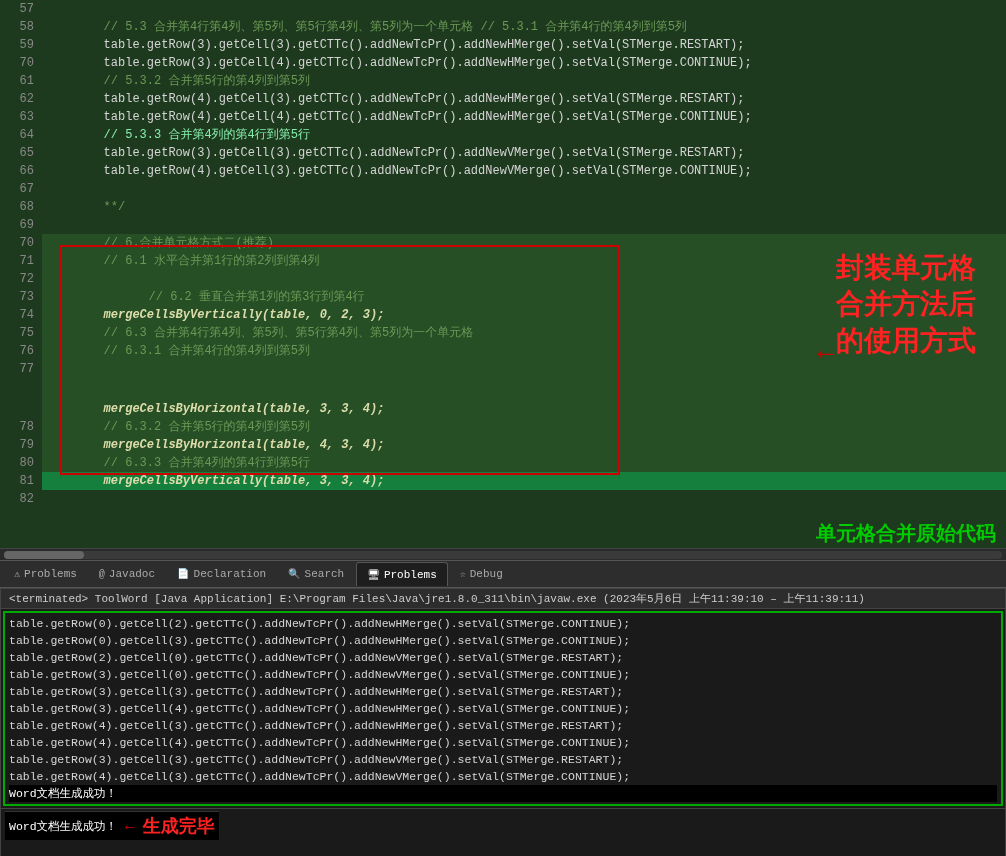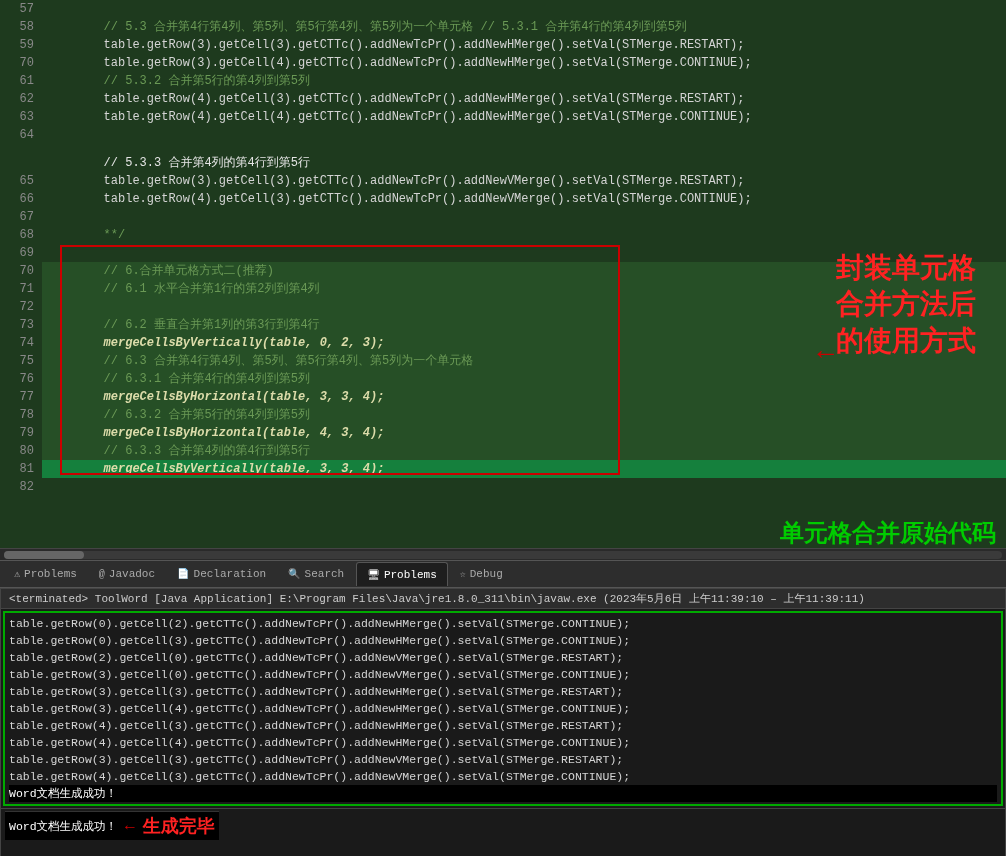--- a/index.html
+++ b/index.html
@@ -86,23 +86,23 @@
       font-size: 28px;
       font-weight: bold;
     }
 
     
     .bottom-right-annotation {
       position: absolute;
       bottom: 0px;
       right: 10px;
       color: #00cc00;
-      font-size: 24px;
+      font-size: 20px;
       font-weight: bold;
-      font-family: Liberation Sans, sans-serif;
+      font-family: Liberation Mono, monospace;
       line-height: 1.3;
     }
 
     
     .editor-scrollbar {
       background: #2a2a2a;
       height: 12px;
       width: 100%;
       border-top: 1px solid #444;
       display: flex;
@@ -253,21 +253,21 @@
       <div class="code-line">
         <span class="line-num">62</span>
         <span class="line-content" style="color: rgb(212, 212, 212);">        table.getRow(4).getCell(3).getCTTc().addNewTcPr().addNewHMerge().setVal(STMerge.RESTART);</span>
       </div>
       <div class="code-line">
         <span class="line-num">63</span>
         <span class="line-content" style="color: rgb(212, 212, 212);">        table.getRow(4).getCell(4).getCTTc().addNewTcPr().addNewHMerge().setVal(STMerge.CONTINUE);</span>
       </div>
       <div class="code-line">
         <span class="line-num">64</span>
-        <span class="line-content comment" style="color: #e5e5e5; margin-top: 28px;">        // 5.3.3 合并第4列的第4行到第5行</span>
+        <span class="line-content comment" style="color: #86efac;">        // 5.3.3 合并第4列的第4行到第5行</span>
       </div>
       <div class="code-line">
         <span class="line-num">65</span>
         <span class="line-content" style="color: rgb(212, 212, 212);">        table.getRow(3).getCell(3).getCTTc().addNewTcPr().addNewVMerge().setVal(STMerge.RESTART);</span>
       </div>
       <div class="code-line">
         <span class="line-num">66</span>
         <span class="line-content" style="color: rgb(212, 212, 212);">        table.getRow(4).getCell(3).getCTTc().addNewTcPr().addNewVMerge().setVal(STMerge.CONTINUE);</span>
       </div>
       <div class="code-line">
@@ -288,37 +288,37 @@
       </div>
       <div class="code-line" style="background: rgb(38, 79, 38);">
         <span class="line-num">71</span>
         <span class="line-content comment" style="color: rgb(106, 153, 85);">        // 6.1 水平合并第1行的第2列到第4列</span>
       </div>
       <div class="code-line" style="background: rgb(38, 79, 38);">
         <span class="line-num">72</span>
       </div>
       <div class="code-line" style="background: rgb(38, 79, 38);">
         <span class="line-num">73</span>
-        <span class="line-content comment" style="color: rgb(106, 153, 85);">        // 6.2 垂直合并第1列的第3行到第4行</span>
+        <span class="line-content comment" style="color: rgb(106, 153, 85); margin-left: 45px;">        // 6.2 垂直合并第1列的第3行到第4行</span>
       </div>
       <div class="code-line" style="background: rgb(38, 79, 38);">
         <span class="line-num">74</span>
         <span class="line-content" style="color: rgb(220, 220, 170); font-style: italic; font-weight: bold;">        mergeCellsByVertically(table, 0, 2, 3);</span>
       </div>
       <div class="code-line" style="background: rgb(38, 79, 38);">
         <span class="line-num">75</span>
         <span class="line-content comment" style="color: rgb(106, 153, 85);">        // 6.3 合并第4行第4列、第5列、第5行第4列、第5列为一个单元格</span>
       </div>
       <div class="code-line" style="background: rgb(38, 79, 38);">
         <span class="line-num">76</span>
         <span class="line-content comment" style="color: rgb(106, 153, 85);">        // 6.3.1 合并第4行的第4列到第5列</span>
       </div>
       <div class="code-line" style="background: rgb(38, 79, 38);">
         <span class="line-num">77</span>
-        <span class="line-content" style="color: rgb(220, 220, 170); font-style: italic; font-weight: bold;">        mergeCellsByHorizontal(table, 3, 3, 4);</span>
+        <span class="line-content" style="color: rgb(220, 220, 170); font-style: italic; font-weight: bold; margin-top: 40px;">        mergeCellsByHorizontal(table, 3, 3, 4);</span>
       </div>
       <div class="code-line" style="background: rgb(38, 79, 38);">
         <span class="line-num">78</span>
         <span class="line-content comment" style="color: rgb(106, 153, 85);">        // 6.3.2 合并第5行的第4列到第5列</span>
       </div>
       <div class="code-line" style="background: rgb(38, 79, 38);">
         <span class="line-num">79</span>
         <span class="line-content" style="color: rgb(220, 220, 170); font-style: italic; font-weight: bold;">        mergeCellsByHorizontal(table, 4, 3, 4);</span>
       </div>
       <div class="code-line" style="background: rgb(38, 79, 38);">

